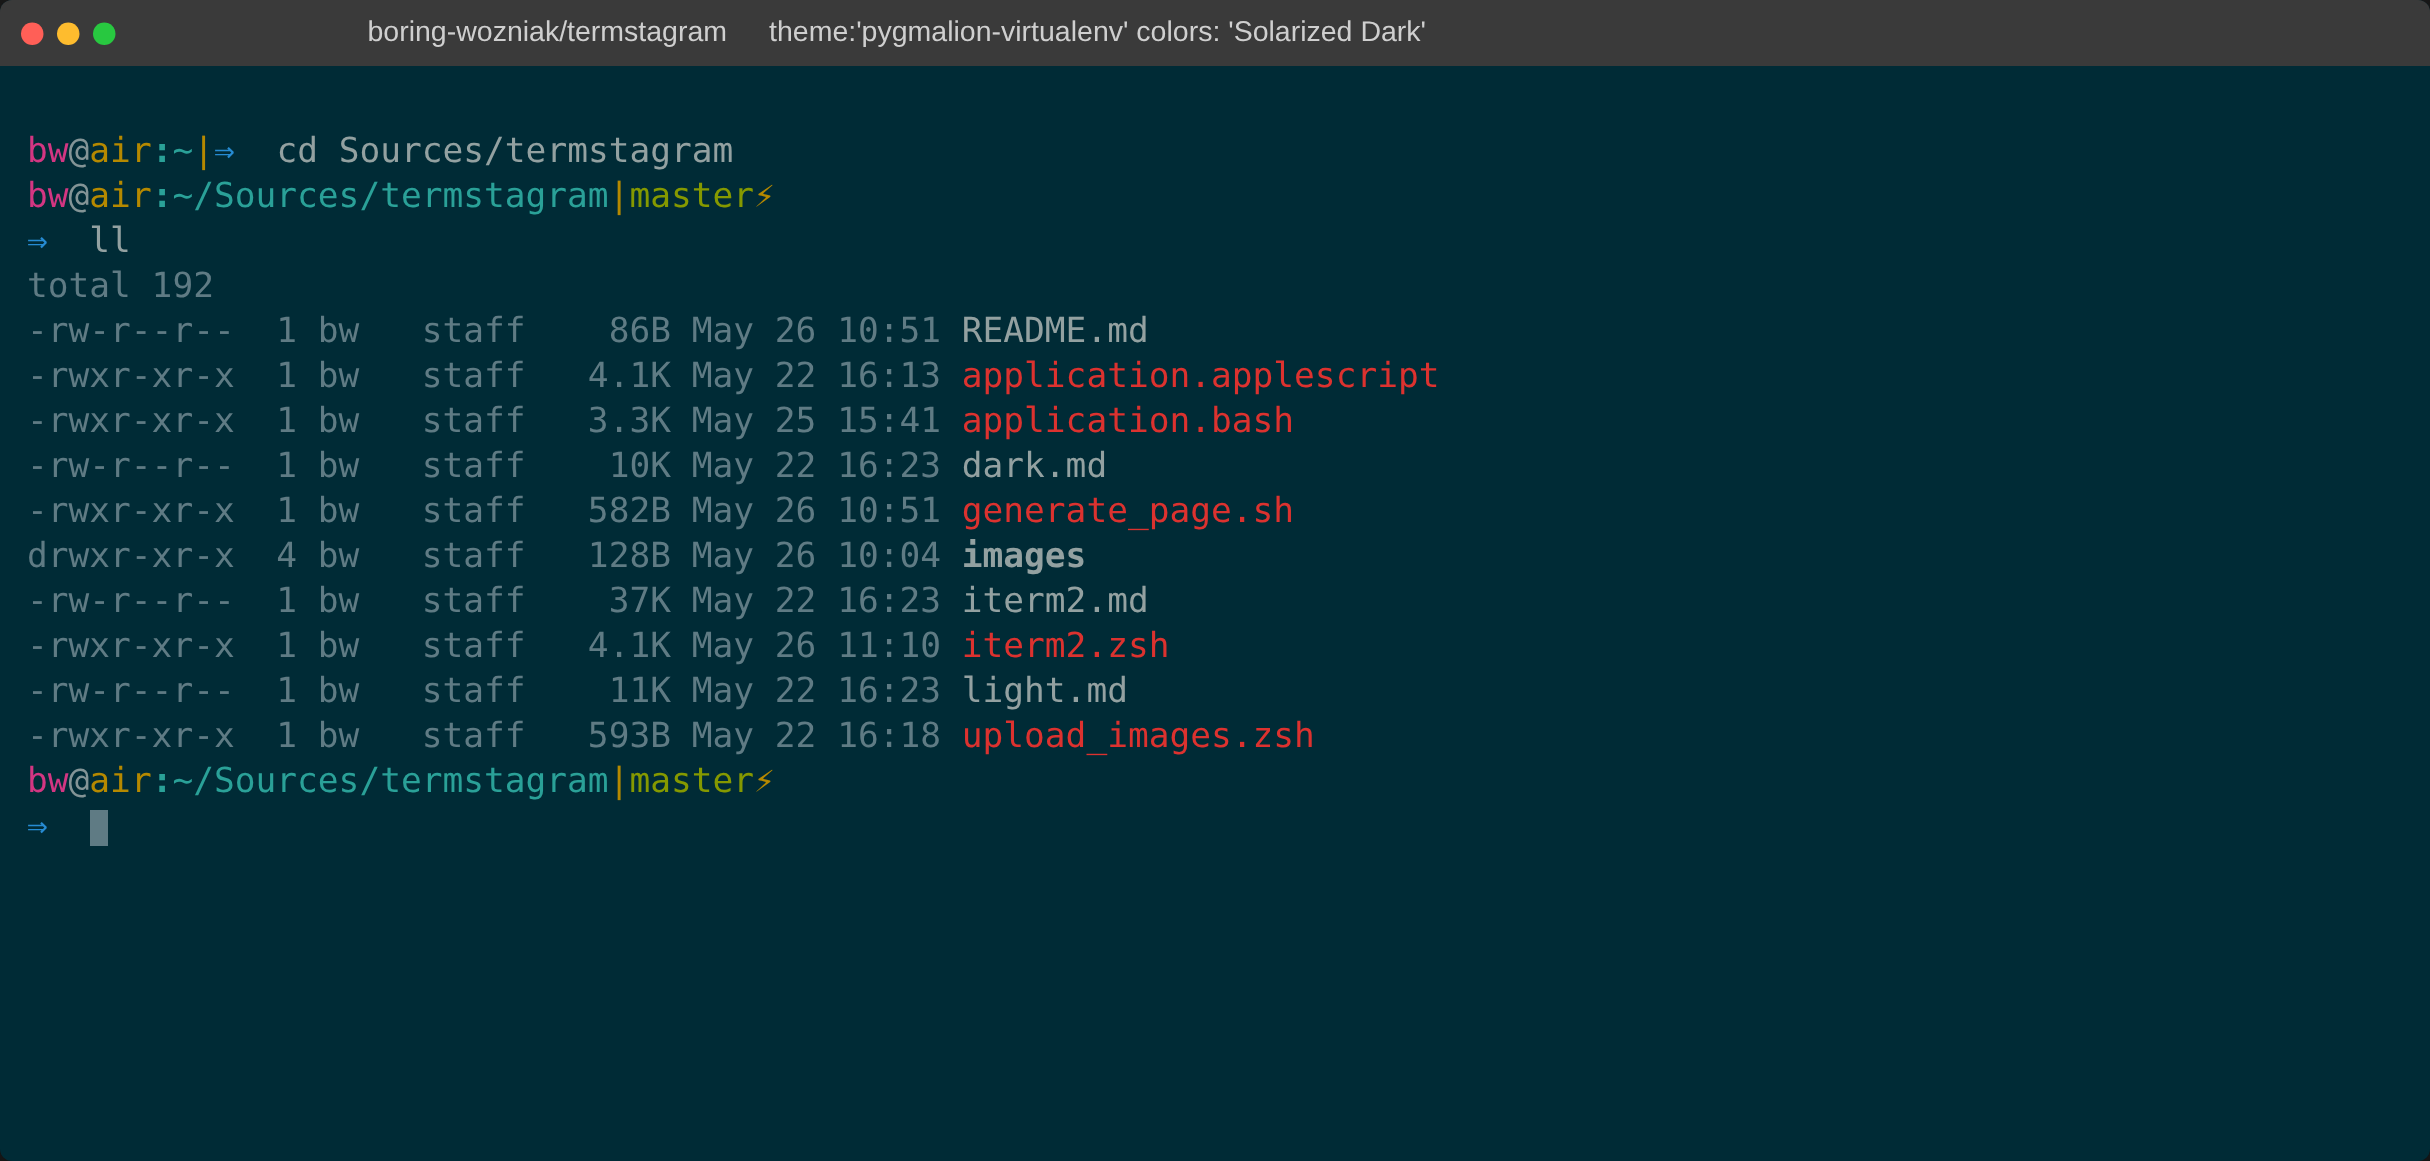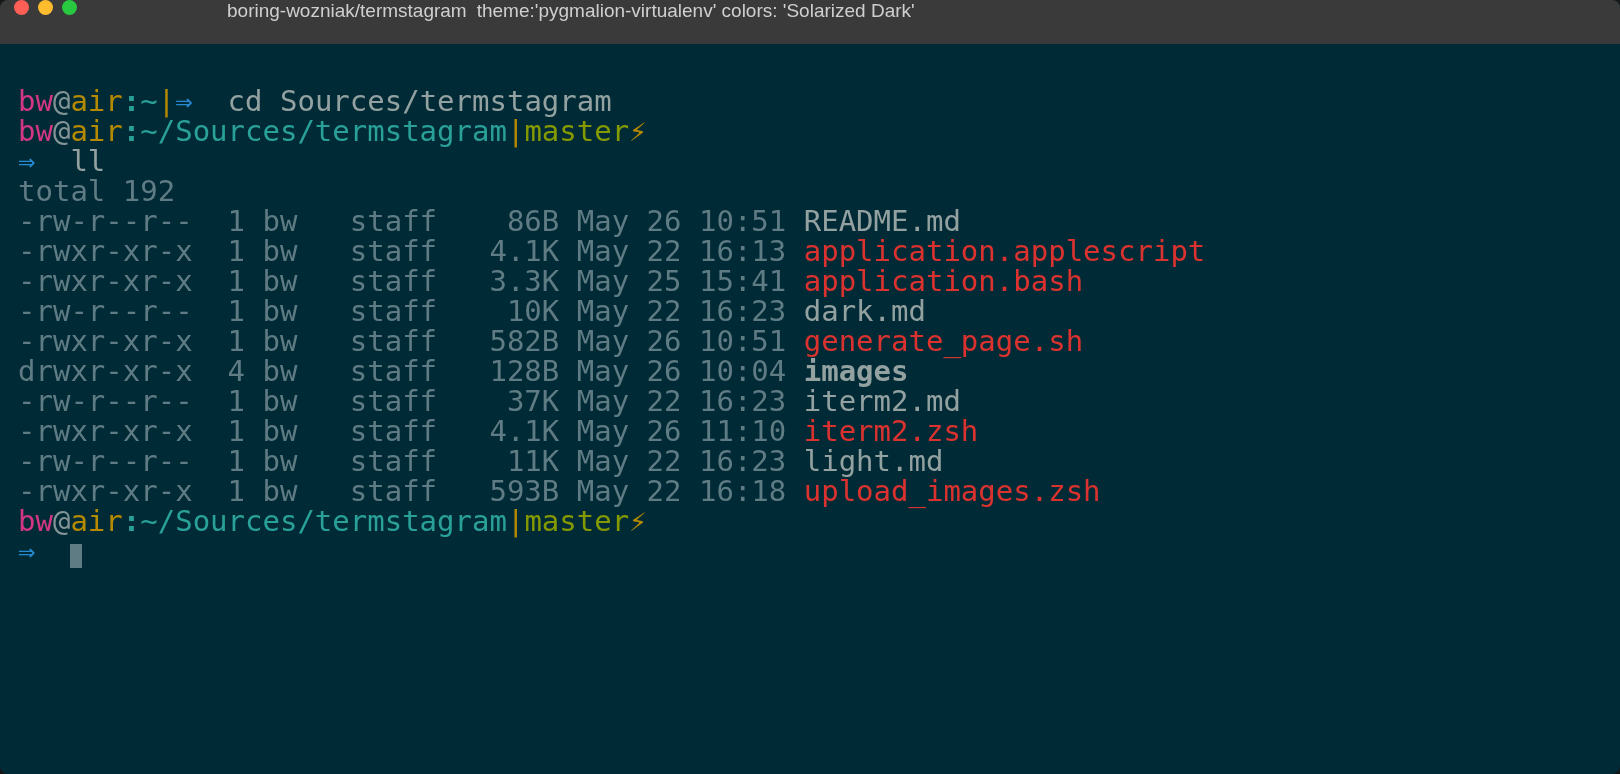--- a/index.html
+++ b/index.html
@@ -15,23 +15,23 @@
       height: 774px;
       background: #002b36;
       border-radius: 8px;
       overflow: hidden;
       box-shadow: 0 10px 40px rgba(0,0,0,0.5);
     }
     .titlebar {
       height: 44px;
       background: #3a3a3a;
       display: flex;
-      align-items: flex-start;
+      align-items: center;
       padding: 0 14px;
-      gap: 10px;
+      gap: 28px;
       color: #cfcfcf;
       font-size: 19px;
       font-family: -apple-system, "Helvetica Neue", sans-serif;
     }
     .traffic-lights {
       display: flex;
       gap: 9px;
       align-items: center;
     }
     .tl {
@@ -40,21 +40,21 @@
     .tl-close { background: #ff5f57; }
     .tl-min   { background: #febc2e; }
     .tl-max   { background: #28c840; }
     .title-left {
       margin-left: 140px;
     }
     .title-right {
     }
     .terminal {
       padding: 12px 18px;
-      font-size: 29px;
+      font-size: 23px;
       line-height: 30px;
       white-space: pre;
       color: #88969c;
     }
     .user   { color: #d33682; }
     .at     { color: #839496; }
     .host   { color: #b58900; }
     .colon  { color: #2aa198; font-weight: bold; }
     .path   { color: #2aa198; }
     .pipe   { color: #b58900; }

